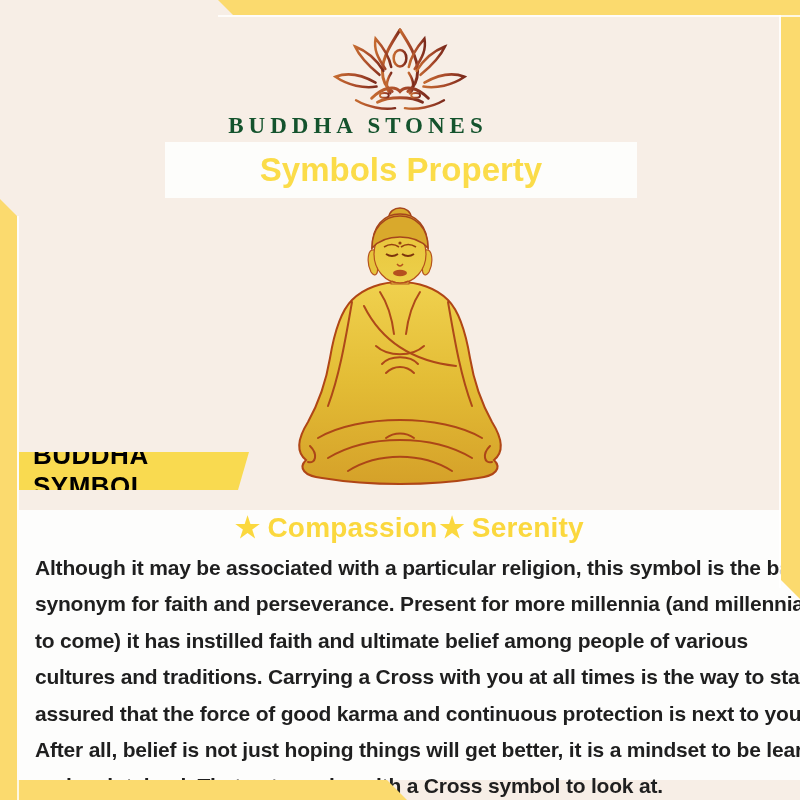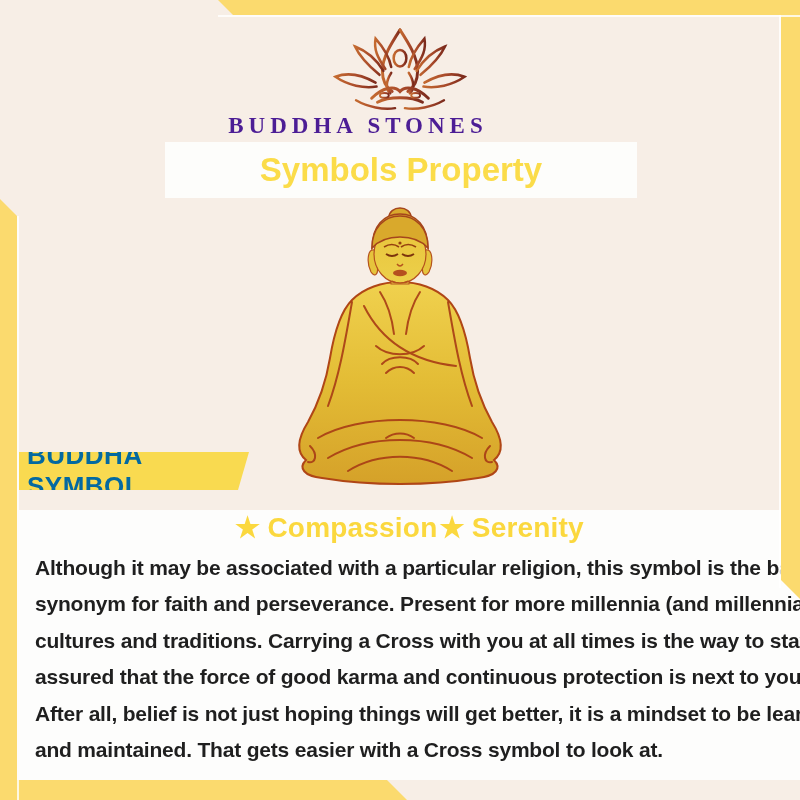--- a/index.html
+++ b/index.html
@@ -20,21 +20,21 @@
   .hairline{position:absolute;background:rgba(255,255,255,.8);z-index:41;}
   .hl-top{left:218px;top:15px;width:582px;height:2px;}
   .hl-right{left:779px;top:15px;width:2px;height:573px;}
   .hl-left{left:17px;top:216px;width:2px;height:584px;}
 
   
   .logo{position:absolute;left:325px;top:24px;width:150px;height:88px;z-index:5;}
   .brand-name{
     position:absolute;left:0;top:113px;width:716px;text-align:center;z-index:5;
     font-family:"Liberation Serif",serif;font-size:23px;font-weight:600;
-    letter-spacing:5px;color:#4c1d95;
+    letter-spacing:5px;color:#14532d;
   }
 
   
   .title-banner{
     position:absolute;left:165px;top:142px;width:472px;height:56px;z-index:6;
     background:#fdfdfb;display:flex;align-items:center;justify-content:center;
   }
   .title-banner span{
     font-size:33px;font-weight:bold;color:#fbdc49;letter-spacing:0px;
   }
@@ -42,21 +42,21 @@
   
   .statue{position:absolute;left:288px;top:206px;width:224px;height:284px;z-index:6;}
 
   
   .label-banner{
     position:absolute;left:19px;top:452px;width:230px;height:38px;z-index:7;
     background:#f9da50;display:flex;align-items:center;
     clip-path:polygon(0 0,100% 0,calc(100% - 11px) 100%,0 100%);
   }
   .label-banner span{
-    padding-left:8px;font-size:26px;font-weight:bold;color:#0369a1;letter-spacing:.5px;
+    padding-left:14px;font-size:26px;font-weight:bold;color:#000000;letter-spacing:.5px;
   }
 
   
   .panel{position:absolute;left:19px;top:510px;width:781px;height:270px;
     background:#fdfdfc;z-index:10;}
   .props-line{
     margin-top:1px;text-align:center;font-size:28px;font-weight:bold;color:#fbd83e;
     letter-spacing:.2px;
   }
   .props-line .star{margin-right:7px;}
@@ -175,20 +175,21 @@
     <span>BUDDHA SYMBOL</span>
   </div>
 
   <div class="panel">
     <div class="props-line">
       <span class="star">★</span><span>Compassion</span><span class="star star2">★</span><span>Serenity</span>
     </div>
     <div class="desc">
       <div class="line">Although it may be associated with a particular religion, this symbol is the bare</div>
       <div class="line">synonym for faith and perseverance. Present for more millennia (and millennia</div>
+      <div class="line">to come) it has instilled faith and ultimate belief among people of various</div>
       <div class="line">cultures and traditions. Carrying a Cross with you at all times is the way to stay</div>
       <div class="line">assured that the force of good karma and continuous protection is next to you.</div>
       <div class="line">After all, belief is not just hoping things will get better, it is a mindset to be learned</div>
       <div class="line">and maintained. That gets easier with a Cross symbol to look at.</div>
     </div>
   </div>
 
   <div class="band band-top"></div>
   <div class="band band-right"></div>
   <div class="band band-left"></div>

